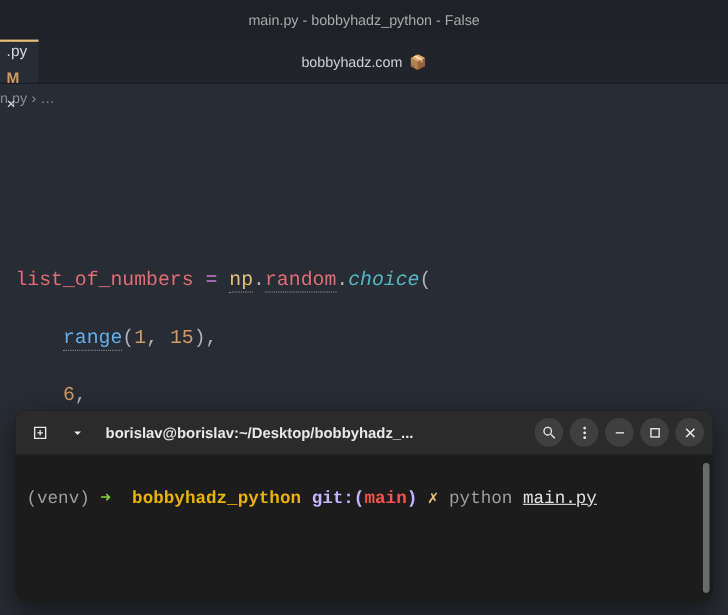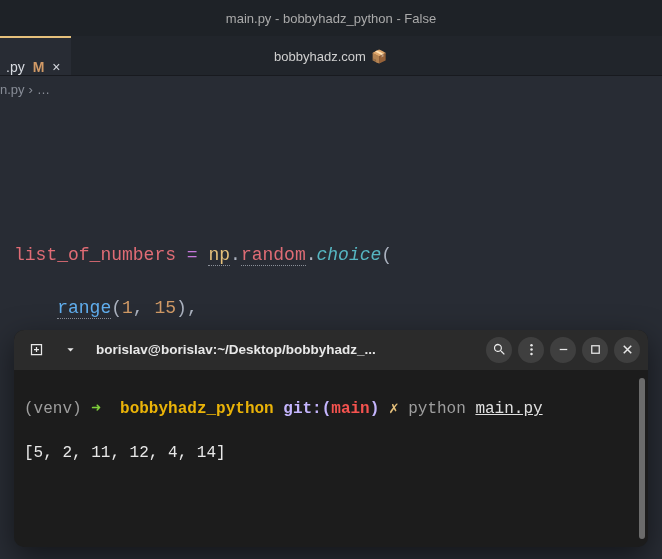--- a/index.html
+++ b/index.html
@@ -26,28 +26,29 @@
   .tabbar {
     height: 40px;
     background: #21252b;
     display: flex;
     align-items: stretch;
     border-bottom: 1px solid #181a1f;
     position: relative;
   }
   .tab {
     display: flex;
-    align-items: flex-end;
+    align-items: flex-start;
     gap: 8px;
     padding: 0 10px 0 6px;
     background: #282c34;
     border-top: 2px solid #e5c07b;
     color: #d7dae0;
     font-family: -apple-system, sans-serif;
     font-size: 14px;
+    flex-direction: column;
   }
   .tab .mod { color: #d19a66; font-weight: 600; }
   .tab .close { color: #d7dae0; font-size: 14px; cursor: pointer; }
   .watermark {
     position: absolute;
     left: 50%;
     top: 50%;
     transform: translate(-50%, -50%);
     color: #d0d0d0;
     font-family: -apple-system, sans-serif;
@@ -227,16 +228,15 @@
         </svg>
     </div>
     <div class="term-btn circ">
       <svg viewBox="0 0 24 24">
           <path d="M18 6L6 18M6 6l12 12" stroke="#e8e8e8" stroke-width="2.4" fill="none"></path>
         </svg>
     </div>
   </div>
   <div class="term-body">
 <div><span class="t-grey">(venv)</span> <span class="t-green">➜</span>  <span class="t-cyan">bobbyhadz_python</span> <span class="t-blue">git:(</span><span class="t-red">main</span><span class="t-blue">)</span> <span class="t-yel">✗</span> <span class="t-cmd">python</span> <span class="t-file">main.py</span></div>
-<div>[5, 2, 11, 12, 4, 14]</div>
     <div class="term-scroll"></div>
   </div>
 </div>
 
 </body></html>

